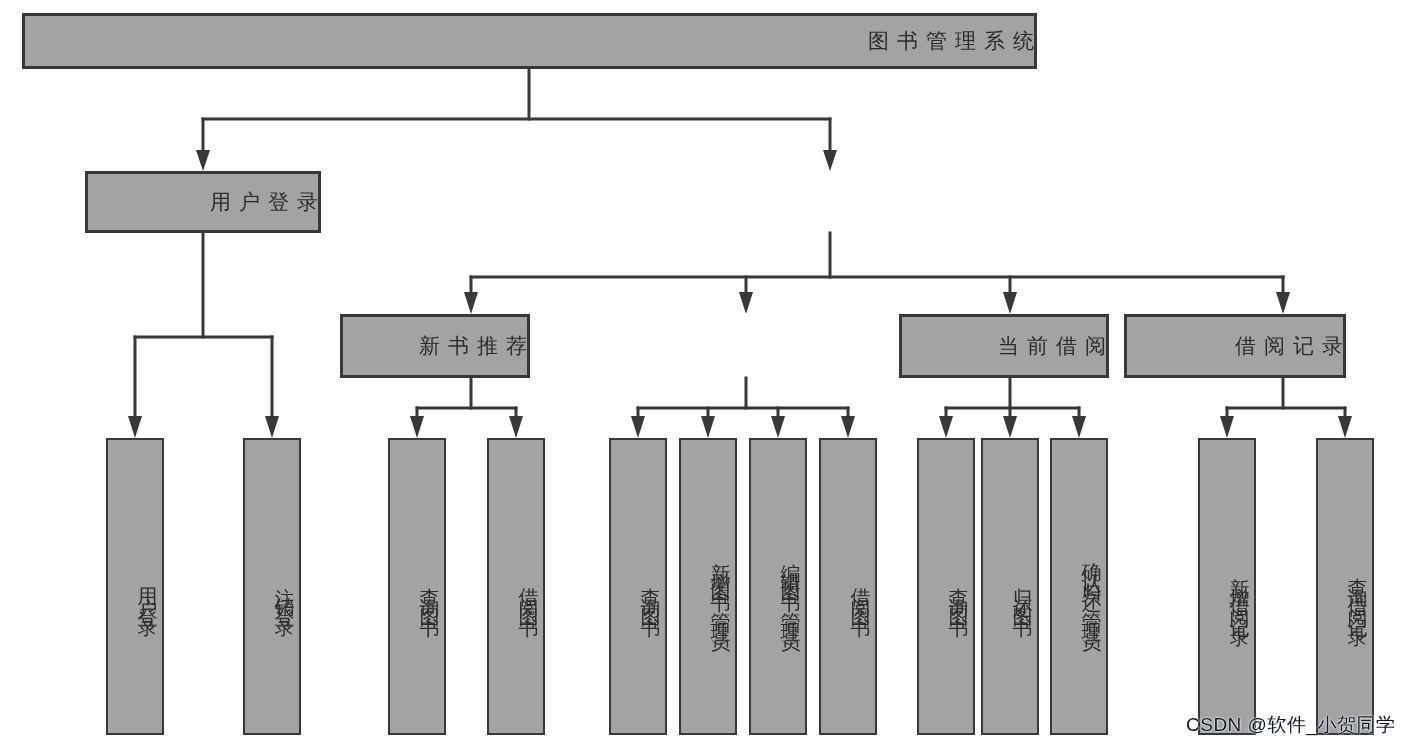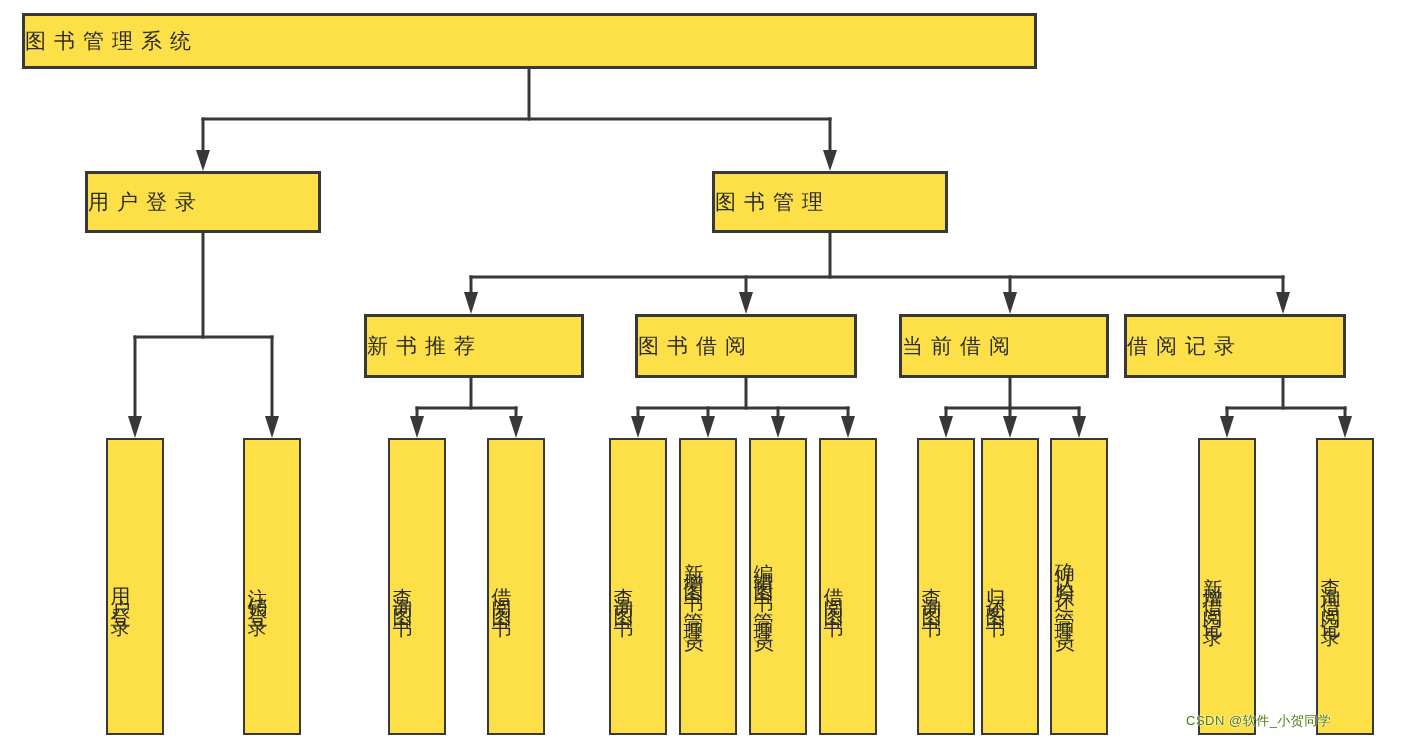--- a/index.html
+++ b/index.html
@@ -13,25 +13,25 @@
   }
   svg.wires {
     position: absolute;
     left: 0; top: 0;
     width: 1405px; height: 747px;
     z-index: 1;
   }
   .box {
     position: absolute;
     box-sizing: border-box;
-    background: #fde047;
+    background: #a3a3a3;
     border: 3px solid #383838;
     display: flex;
     align-items: center;
-    justify-content: flex-start;
+    justify-content: flex-end;
     z-index: 2;
   }
   .box.leaf {
     border-width: 2px;
     width: 58px;
     height: 297px;
     top: 438px;
   }
   .hlabel {
     font-size: 21px;
@@ -46,22 +46,22 @@
     font-size: 20px;
     color: #2b2b2b;
     letter-spacing: 10px;
     margin-bottom: -10px;
     white-space: nowrap;
   }
   .watermark {
     position: absolute;
     left: 1186px;
     top: 712px;
-    font-size: 13px;
-    color: #4d7c0f;
+    font-size: 19px;
+    color: #0f172a;
     letter-spacing: 0.5px;
     white-space: nowrap;
     z-index: 3;
     text-shadow: 0 0 2px #ffffff, 0 0 2px #ffffff;
   }
 </style>
 </head>
 <body>
 
 <div class="stage">
@@ -130,29 +130,23 @@
     </g>
   </svg>
 
   <div class="box" style="left:22px; top:13px; width:1015px; height:56px">
     <span class="hlabel">图书管理系统</span>
   </div>
 
   <div class="box" style="left:85px; top:171px; width:236px; height:62px">
     <span class="hlabel">用户登录</span>
   </div>
-  <div class="box" style="left:712px; top:171px; width:236px; height:62px">
-    <span class="hlabel">图书管理</span>
-  </div>
 
-  <div class="box" style="left:364px; top:314px; width:220px; height:64px">
+  <div class="box" style="left:340px; top:314px; width:190px; height:64px">
     <span class="hlabel">新书推荐</span>
-  </div>
-  <div class="box" style="left:635px; top:314px; width:222px; height:64px">
-    <span class="hlabel">图书借阅</span>
   </div>
   <div class="box" style="left:899px; top:314px; width:210px; height:64px">
     <span class="hlabel">当前借阅</span>
   </div>
   <div class="box" style="left:1124px; top:314px; width:222px; height:64px">
     <span class="hlabel">借阅记录</span>
   </div>
 
   <div class="box leaf" style="left:106px">
     <span class="vlabel">用户登录</span>

